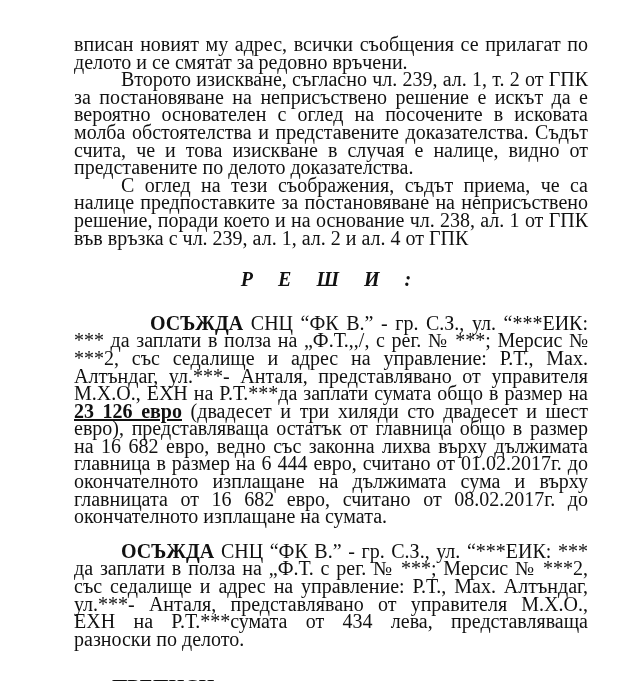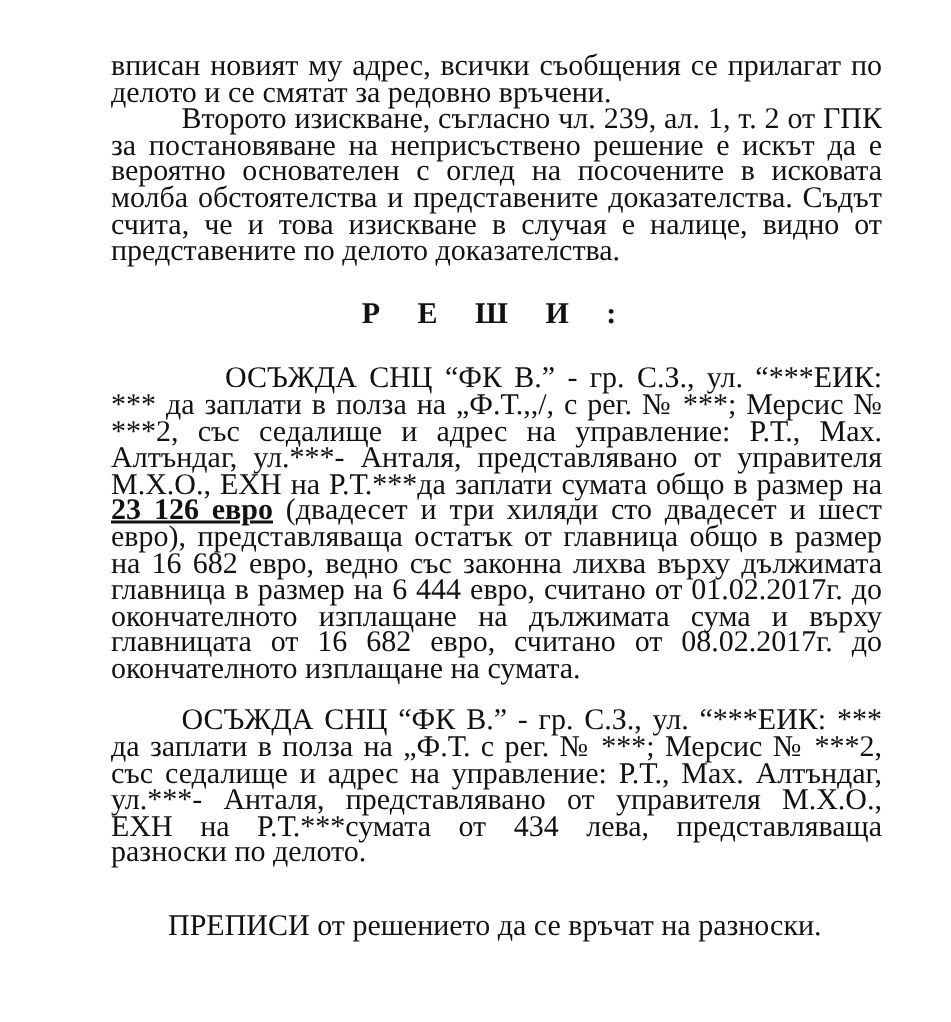--- a/index.html
+++ b/index.html
@@ -5,33 +5,34 @@
   html, body { margin: 0; padding: 0; background: #ffffff; }
   body { width: 634px; height: 681px; overflow: hidden; position: relative; }
   .page {
     position: absolute; left: 74px; top: 36px; width: 514px;
     font-family: "Liberation Serif", serif; font-size: 20px; line-height: 17.6px;
     color: #111111;
   }
   .p { margin: 0; text-align: justify; text-align-last: left; }
   .ind { text-indent: 47px; }
   .ind2 { text-indent: 76px; }
-  .heading { text-align: center; font-weight: bold; letter-spacing: 10px; margin: 24px 0 26px 0; }
-  b { font-weight: normal; }
+  .heading { text-align: center; font-weight: bold; letter-spacing: 10px; margin: 24px 0 26px 0; font-style: italic; }
+  b { font-weight: bold; }
   .amount { font-weight: bold; text-decoration: underline; }
   .gap { height: 17px; }
   .gap2 { height: 14px; }
   .closing { margin: 0; padding-left: 38px; }
 </style>
 </head>
 <body>
 
 <div class="page">
   <p class="p">вписан новият му адрес, всички съобщения се прилагат по делото и се смятат за редовно връчени.</p>
   <p class="p ind">Второто изискване, съгласно чл. 239, ал. 1, т. 2 от ГПК за постановяване на неприсъствено решение е искът да е вероятно основателен с оглед на посочените в исковата молба обстоятелства и представените доказателства. Съдът счита, че и това изискване в случая е налице, видно от представените по делото доказателства.</p>
+  <p class="p ind">С оглед на тези съображения, съдът приема, че са налице предпоставките за постановяване на неприсъствено решение,  поради което и на основание чл. 238, ал. 1 от ГПК във връзка с чл. 239, ал. 1, ал. 2 и ал. 4 от ГПК</p>
 
   <p class="heading">Р Е Ш И :</p>
 
   <p class="p ind2"><b>ОСЪЖДА</b><span> СНЦ “ФК  В.”  - гр.  С.З., ул.  “***ЕИК:  *** да заплати в  полза  на „Ф.Т.,,/, с рег. № ***; Мерсис № ***2, със седалище и адрес на управление: Р.Т., Мах. Алтъндаг, ул.***- Анталя, представлявано от управителя М.Х.О., ЕХН на Р.Т.***да заплати сумата общо в размер на </span><span class="amount">23 126 евро</span><span> (двадесет и три хиляди сто двадесет и шест евро), представляваща остатък от главница общо в размер на 16 682 евро, ведно със  законна лихва върху дължимата главница в размер на 6 444 евро, считано от 01.02.2017г. до окончателното изплащане на дължимата сума и върху главницата от 16 682  евро, считано от 08.02.2017г. до окончателното изплащане на сумата.</span></p>
 
   <div class="gap"></div>
 
   <p class="p ind"><b>ОСЪЖДА</b><span> СНЦ “ФК В.” - гр. С.З.,  ул. “***ЕИК: *** да заплати в полза на  „Ф.Т. с рег. № ***; Мерсис № ***2, със седалище и адрес на управление: Р.Т., Мах. Алтъндаг, ул.***- Анталя, представлявано от управителя М.Х.О., ЕХН на Р.Т.***сумата от 434 лева, представляваща разноски по делото.</span></p>
 
   <div class="gap"></div>

